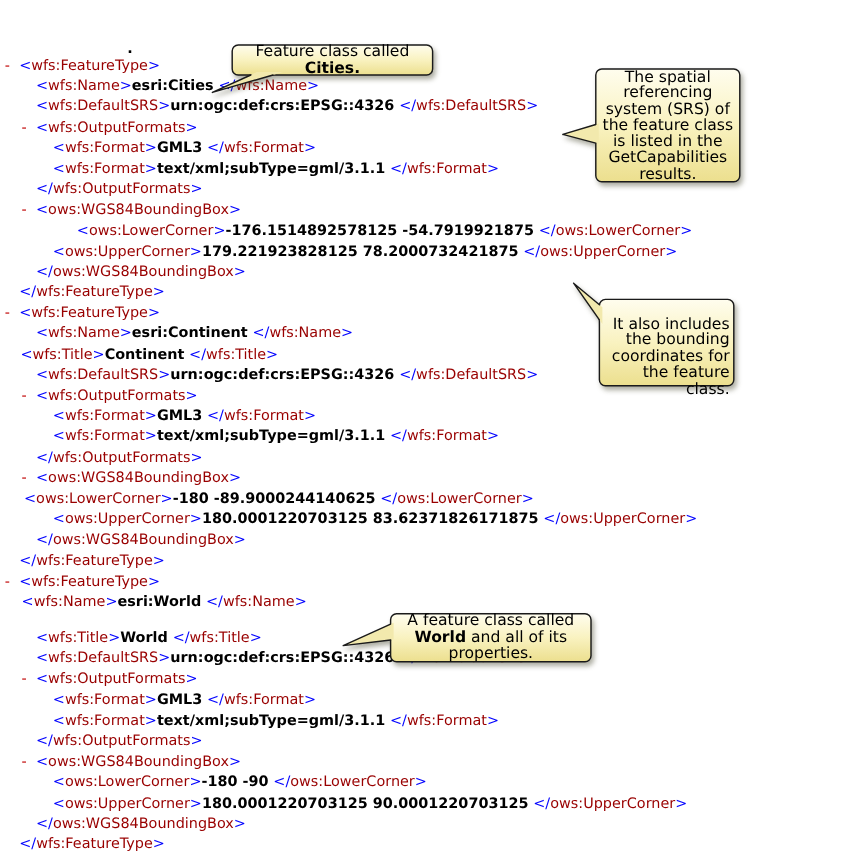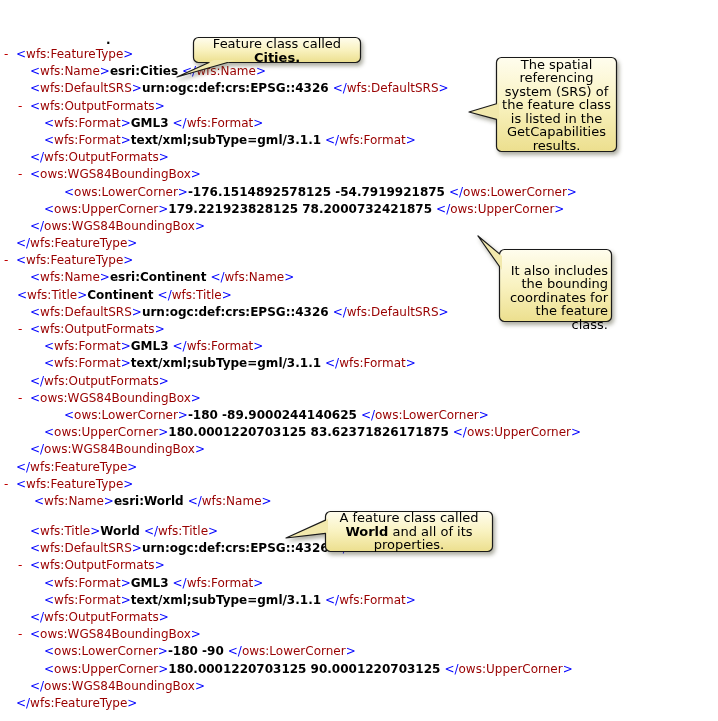--- a/index.html
+++ b/index.html
@@ -80,26 +80,26 @@
       <div class="xline" style="padding-left: 16px;"><span class="br">&lt;/</span><span class="tg">wfs:FeatureType</span><span class="br">&gt;</span></div>
       <div class="xline" style="padding-left: 16px;"><span class="dash">-</span><span class="br">&lt;</span><span class="tg">wfs:FeatureType</span><span class="br">&gt;</span></div>
       <div class="xline" style="padding-left: 30px;"><span class="br">&lt;</span><span class="tg">wfs:Name</span><span class="br">&gt;</span><span class="tx">esri:Continent</span><span class="br">&lt;/</span><span class="tg">wfs:Name</span><span class="br">&gt;</span></div>
       <div class="xline" style="padding-left: 17px;"><span class="br">&lt;</span><span class="tg">wfs:Title</span><span class="br">&gt;</span><span class="tx">Continent</span><span class="br">&lt;/</span><span class="tg">wfs:Title</span><span class="br">&gt;</span></div>
       <div class="xline" style="padding-left: 30px;"><span class="br">&lt;</span><span class="tg">wfs:DefaultSRS</span><span class="br">&gt;</span><span class="tx">urn:ogc:def:crs:EPSG::4326</span><span class="br">&lt;/</span><span class="tg">wfs:DefaultSRS</span><span class="br">&gt;</span></div>
       <div class="xline" style="padding-left: 30px;"><span class="dash">-</span><span class="br">&lt;</span><span class="tg">wfs:OutputFormats</span><span class="br">&gt;</span></div>
       <div class="xline" style="padding-left: 44px;"><span class="br">&lt;</span><span class="tg">wfs:Format</span><span class="br">&gt;</span><span class="tx">GML3</span><span class="br">&lt;/</span><span class="tg">wfs:Format</span><span class="br">&gt;</span></div>
       <div class="xline" style="padding-left: 44px;"><span class="br">&lt;</span><span class="tg">wfs:Format</span><span class="br">&gt;</span><span class="tx">text/xml;subType=gml/3.1.1</span><span class="br">&lt;/</span><span class="tg">wfs:Format</span><span class="br">&gt;</span></div>
       <div class="xline" style="padding-left: 30px;"><span class="br">&lt;/</span><span class="tg">wfs:OutputFormats</span><span class="br">&gt;</span></div>
       <div class="xline" style="padding-left: 30px;"><span class="dash">-</span><span class="br">&lt;</span><span class="tg">ows:WGS84BoundingBox</span><span class="br">&gt;</span></div>
-      <div class="xline" style="padding-left: 64px;"><span class="br">&lt;</span><span class="tg">ows:LowerCorner</span><span class="br">&gt;</span><span class="tx">-180 -89.9000244140625</span><span class="br">&lt;/</span><span class="tg">ows:LowerCorner</span><span class="br">&gt;</span></div>
+      <div class="xline" style="padding-left: 20px;"><span class="br">&lt;</span><span class="tg">ows:LowerCorner</span><span class="br">&gt;</span><span class="tx">-180 -89.9000244140625</span><span class="br">&lt;/</span><span class="tg">ows:LowerCorner</span><span class="br">&gt;</span></div>
       <div class="xline" style="padding-left: 44px;"><span class="br">&lt;</span><span class="tg">ows:UpperCorner</span><span class="br">&gt;</span><span class="tx">180.0001220703125 83.62371826171875</span><span class="br">&lt;/</span><span class="tg">ows:UpperCorner</span><span class="br">&gt;</span></div>
       <div class="xline" style="padding-left: 30px;"><span class="br">&lt;/</span><span class="tg">ows:WGS84BoundingBox</span><span class="br">&gt;</span></div>
       <div class="xline" style="padding-left: 16px;"><span class="br">&lt;/</span><span class="tg">wfs:FeatureType</span><span class="br">&gt;</span></div>
       <div class="xline" style="padding-left: 16px;"><span class="dash">-</span><span class="br">&lt;</span><span class="tg">wfs:FeatureType</span><span class="br">&gt;</span></div>
-      <div class="xline" style="padding-left: 34px;"><span class="br">&lt;</span><span class="tg">wfs:Name</span><span class="br">&gt;</span><span class="tx">esri:World</span><span class="br">&lt;/</span><span class="tg">wfs:Name</span><span class="br">&gt;</span></div>
+      <div class="xline" style="padding-left: 18px;"><span class="br">&lt;</span><span class="tg">wfs:Name</span><span class="br">&gt;</span><span class="tx">esri:World</span><span class="br">&lt;/</span><span class="tg">wfs:Name</span><span class="br">&gt;</span></div>
       <div class="xline" style="padding-left: 30px; margin-top: 13px;"><span class="br">&lt;</span><span class="tg">wfs:Title</span><span class="br">&gt;</span><span class="tx">World</span><span class="br">&lt;/</span><span class="tg">wfs:Title</span><span class="br">&gt;</span></div>
       <div class="xline" style="padding-left: 30px;"><span class="br">&lt;</span><span class="tg">wfs:DefaultSRS</span><span class="br">&gt;</span><span class="tx">urn:ogc:def:crs:EPSG::4326</span><span class="br">&lt;/</span><span class="tg">wfs:DefaultSRS</span><span class="br">&gt;</span></div>
       <div class="xline" style="padding-left: 30px;"><span class="dash">-</span><span class="br">&lt;</span><span class="tg">wfs:OutputFormats</span><span class="br">&gt;</span></div>
       <div class="xline" style="padding-left: 44px;"><span class="br">&lt;</span><span class="tg">wfs:Format</span><span class="br">&gt;</span><span class="tx">GML3</span><span class="br">&lt;/</span><span class="tg">wfs:Format</span><span class="br">&gt;</span></div>
       <div class="xline" style="padding-left: 44px;"><span class="br">&lt;</span><span class="tg">wfs:Format</span><span class="br">&gt;</span><span class="tx">text/xml;subType=gml/3.1.1</span><span class="br">&lt;/</span><span class="tg">wfs:Format</span><span class="br">&gt;</span></div>
       <div class="xline" style="padding-left: 30px;"><span class="br">&lt;/</span><span class="tg">wfs:OutputFormats</span><span class="br">&gt;</span></div>
       <div class="xline" style="padding-left: 30px;"><span class="dash">-</span><span class="br">&lt;</span><span class="tg">ows:WGS84BoundingBox</span><span class="br">&gt;</span></div>
       <div class="xline" style="padding-left: 44px;"><span class="br">&lt;</span><span class="tg">ows:LowerCorner</span><span class="br">&gt;</span><span class="tx">-180 -90</span><span class="br">&lt;/</span><span class="tg">ows:LowerCorner</span><span class="br">&gt;</span></div>
       <div class="xline" style="padding-left: 44px;"><span class="br">&lt;</span><span class="tg">ows:UpperCorner</span><span class="br">&gt;</span><span class="tx">180.0001220703125 90.0001220703125</span><span class="br">&lt;/</span><span class="tg">ows:UpperCorner</span><span class="br">&gt;</span></div>
       <div class="xline" style="padding-left: 30px;"><span class="br">&lt;/</span><span class="tg">ows:WGS84BoundingBox</span><span class="br">&gt;</span></div>

